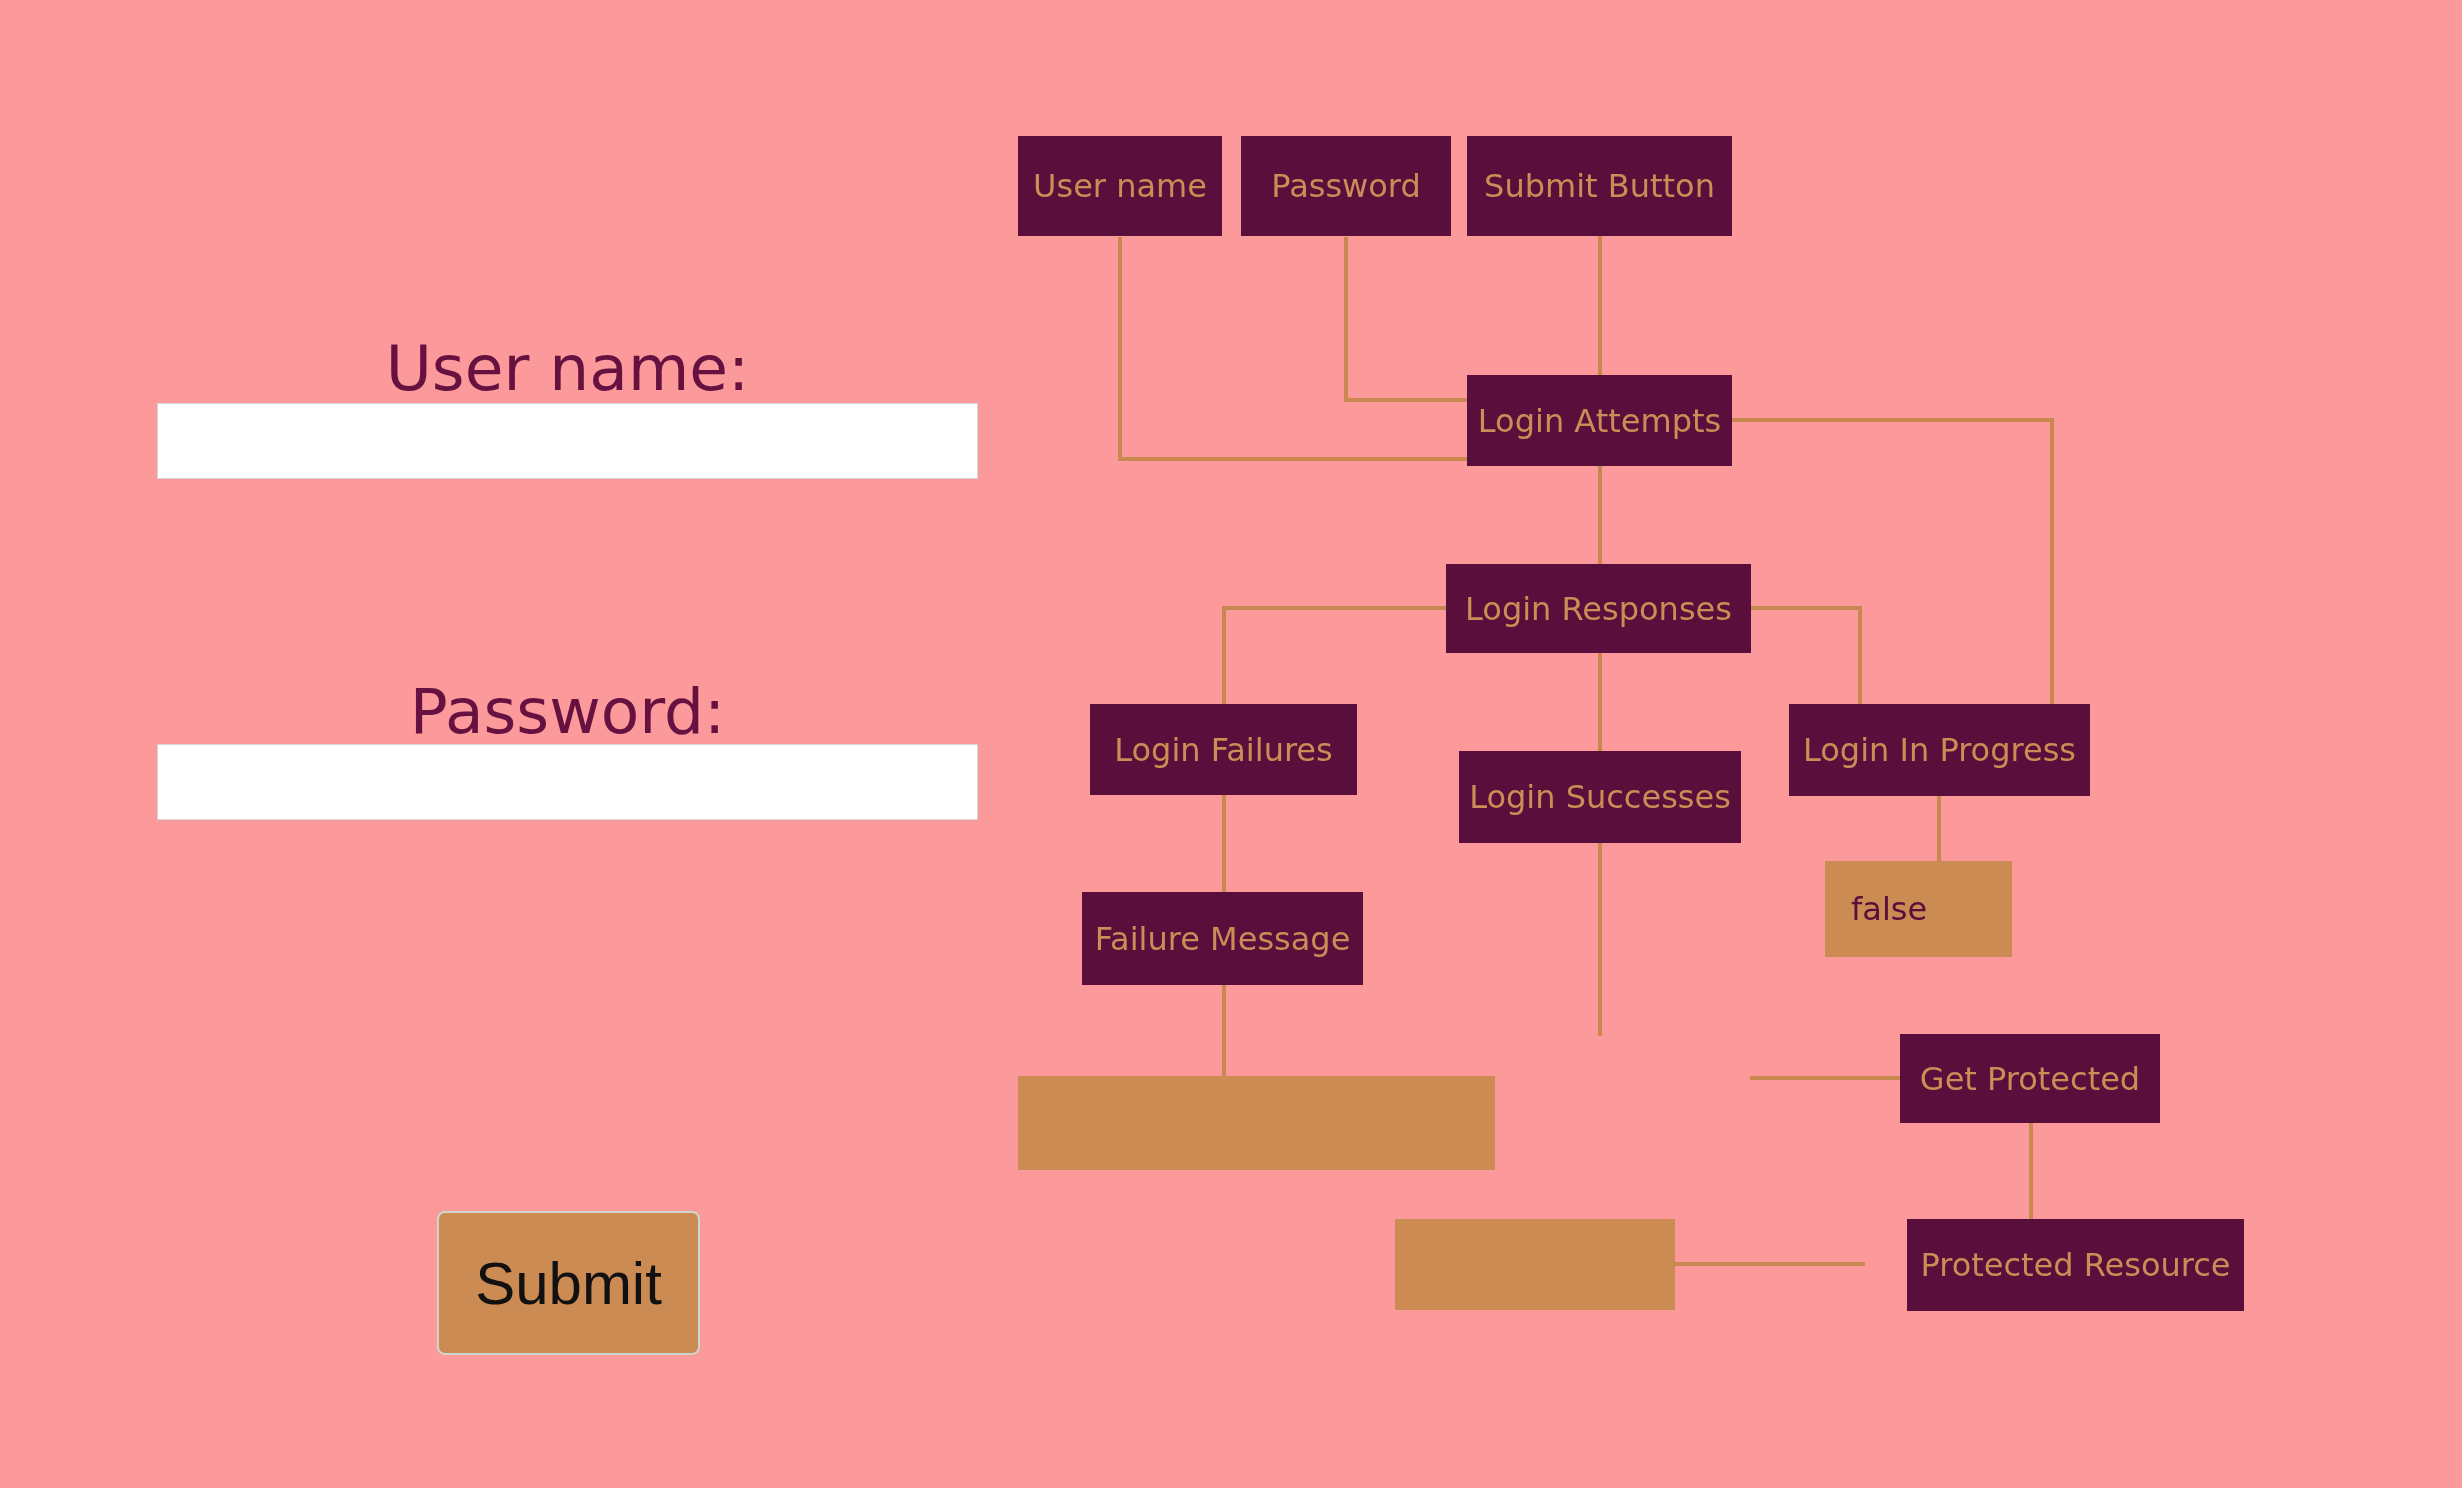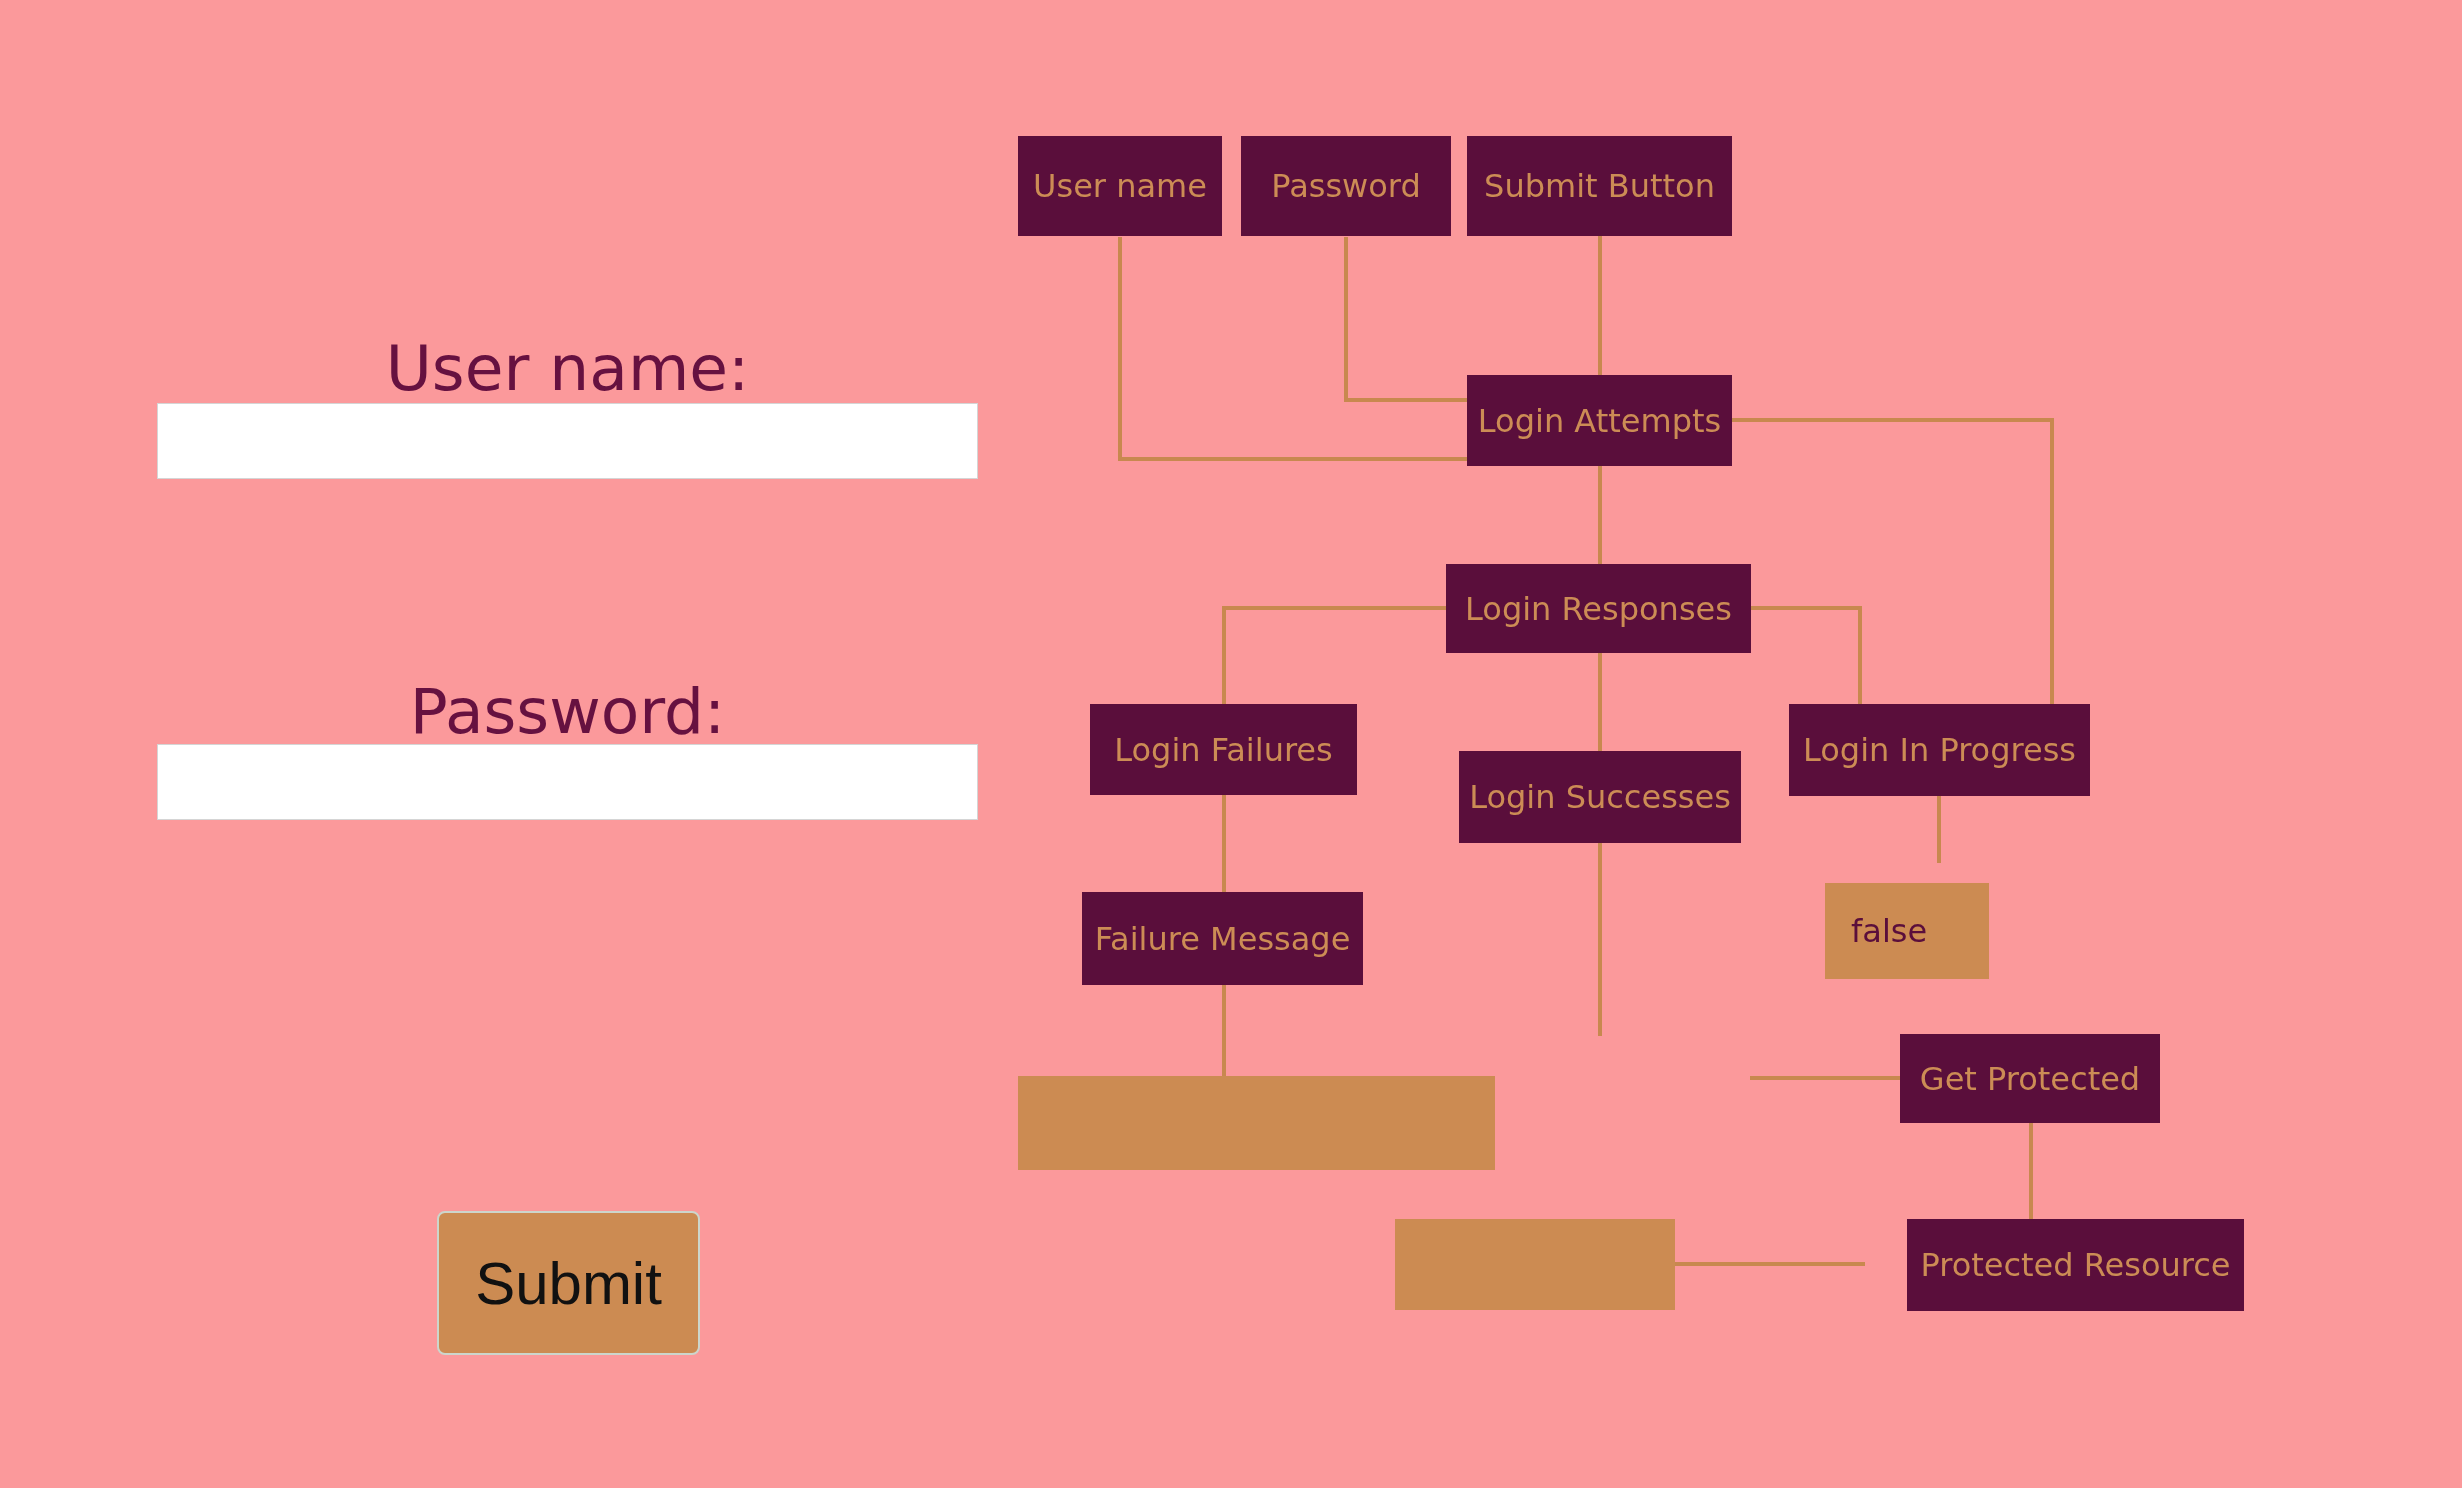--- a/index.html
+++ b/index.html
@@ -108,21 +108,21 @@
       <div class="connector" style="left: 2029px; top: 1123px; width: 3.8px; height: 98px;"></div>
       <div class="connector" style="left: 1675px; top: 1262px; height: 3.8px; width: 190px;"></div>
       <div class="node" style="left: 1018px; top: 136px; width: 204px; height: 100px;">User name</div>
       <div class="node" style="left: 1241px; top: 136px; width: 210px; height: 100px;">Password</div>
       <div class="node" style="left: 1467px; top: 136px; width: 265px; height: 100px;">Submit Button</div>
       <div class="node" style="left: 1467px; top: 375px; width: 265px; height: 91px;">Login Attempts</div>
       <div class="node" style="left: 1446px; top: 564px; width: 305px; height: 89px;">Login Responses</div>
       <div class="node" style="left: 1090px; top: 704px; width: 267px; height: 91px;">Login Failures</div>
       <div class="node" style="left: 1459px; top: 751px; width: 282px; height: 92px;">Login Successes</div>
       <div class="node" style="left: 1789px; top: 704px; width: 301px; height: 92px;">Login In Progress</div>
-      <div class="node accent align-left" style="left: 1825px; top: 883px; width: 164px; height: 96px;">false</div>
+      <div class="node accent align-left" style="left: 1825px; top: 861px; width: 187px; height: 96px;">false</div>
       <div class="node" style="left: 1082px; top: 892px; width: 281px; height: 93px;">Failure Message</div>
       <div class="node accent" style="left: 1018px; top: 1076px; width: 477px; height: 94px;"></div>
       <div class="node" style="left: 1900px; top: 1034px; width: 260px; height: 89px;">Get Protected</div>
       <div class="node accent" style="left: 1395px; top: 1219px; width: 280px; height: 91px;"></div>
       <div class="node" style="left: 1863px; top: 1219px; width: 337px; height: 92px; margin-left: 44px;">Protected Resource</div>
     </div>
 
 </div>
 
 

